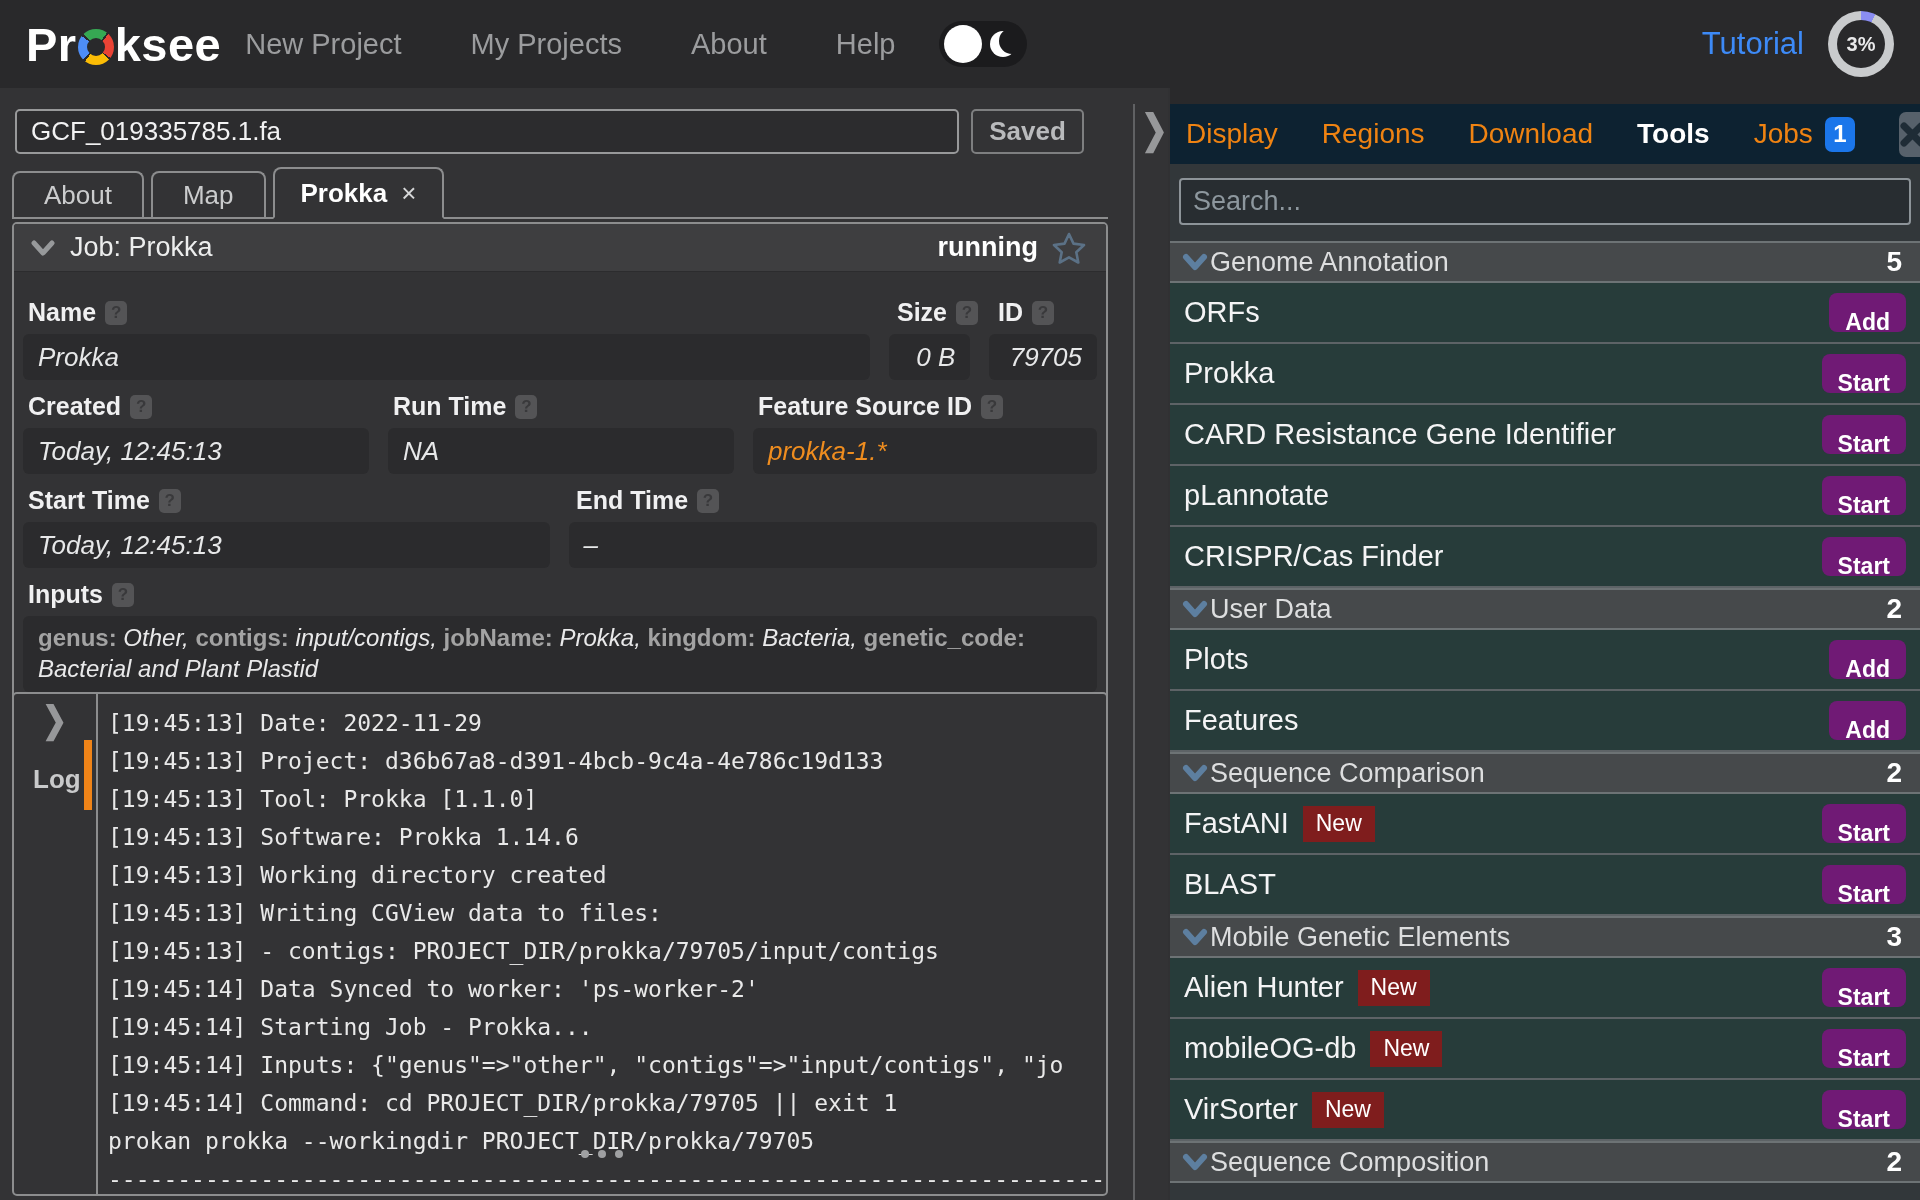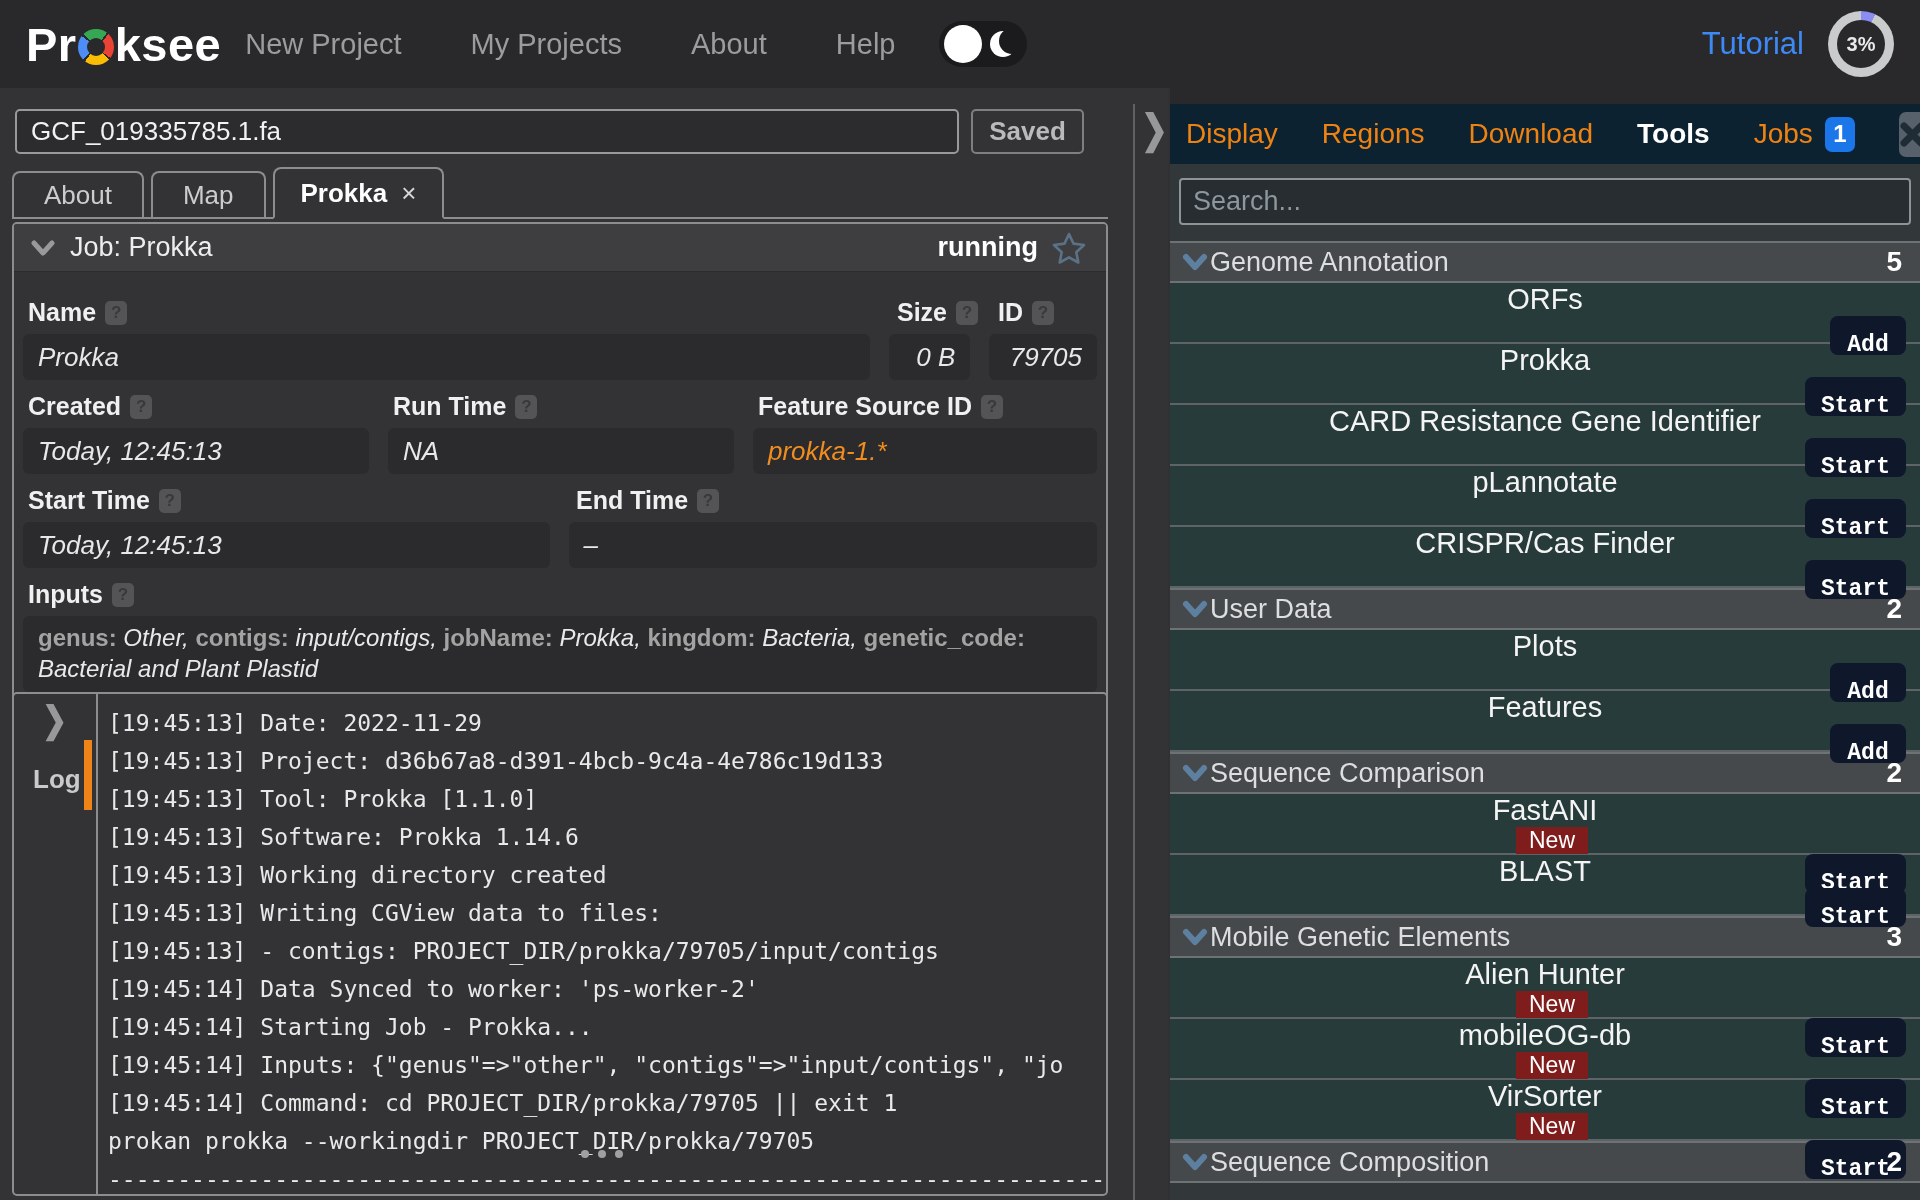--- a/index.html
+++ b/index.html
@@ -106,28 +106,28 @@
   .rp-search-wrap { padding:14px 9px 16px 9px; }
   .rp-search { width:100%; height:47px; background:#282d31; border:2px solid #8d9499;
     border-radius:4px; color:#c6ccd0; font-size:27px; padding:0 12px; outline:none;
     font-family:"Liberation Sans",sans-serif; }
   .rp-search::placeholder { color:#8d979e; }
   .rp-section-header { height:42px; background:#46494b; border-top:2px solid #6d7375;
     border-bottom:2px solid #6d7375; display:flex; align-items:center; padding:0 18px 0 12px; }
   .rp-section-title { color:#dddedf; font-size:27px; margin-left:2px; }
   .rp-section-count { margin-left:auto; color:#ffffff; font-size:28px; font-weight:bold; }
   .rp-row { height:61px; background:#273c3a; display:flex; align-items:center;
-    padding:0 14px 0 14px; border-bottom:2px solid #5d6366;flex-direction:column; }
+    padding:0 14px 0 14px; border-bottom:2px solid #5d6366; }
   .rp-row:last-child { border-bottom:none; }
   .rp-tool-name { color:#f4f4f5; font-size:29px; }
   .rp-new { margin-left:14px; background:#7f1d1d; color:#fff; font-size:23px; border-radius:0;
     height:36px; display:inline-flex; align-items:center; padding:0 13px; }
-  .rp-action { margin-left:auto; background:#0f172a; border:none; border-radius:8px; color:#fff;
+  .rp-action { margin-left:auto; background:#701a75; border:none; border-radius:8px; color:#fff;
     font-size:23px; font-weight:bold; height:39px; min-width:76px; padding:16px 16px; cursor:pointer;
-    font-family:Liberation Mono, monospace; }
+    font-family:Liberation Sans, sans-serif; }
 </style>
 </head>
 <body>
 
 <div id="app">
 
   <div class="header">
     <div class="logo">
       <span>Pr</span>
       <span class="logo-ring">

